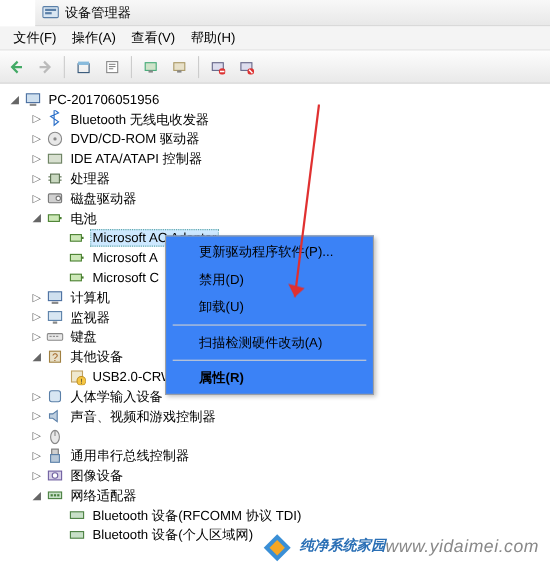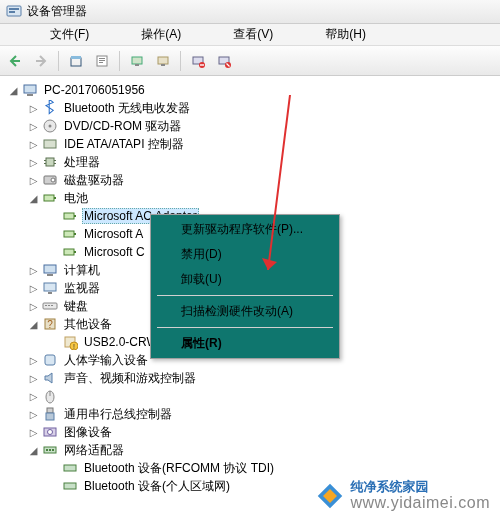--- a/index.html
+++ b/index.html
@@ -1,41 +1,41 @@
 <!DOCTYPE html>
 <html><head>
 <meta charset="utf-8">
 <style>
   * { box-sizing: border-box; margin: 0; padding: 0; }
   body { font-family: "Microsoft YaHei", SimSun, Arial, sans-serif; font-size: 12px; color: #000; background: #fff; width: 500px; height: 518px; overflow: hidden; position: relative; }
-  .title-bar { height: 24px; background: linear-gradient(#f8f8f8,#e8e8e8); border-bottom: 1px solid #ccc; display: flex; align-items: center; padding: 0 6px; gap: 5px; }
+  .title-bar { height: 24px; background: linear-gradient(#f8f8f8,#e8e8e8); border-bottom: 1px solid #ccc; display: flex; align-items: center; padding: 0 6px; gap: 5px; margin-left: 32px; }
   .title-bar .icon { width: 16px; height: 16px; }
   .title-text { font-size: 12px; }
   .menu-bar { height: 22px; background: #f4f4f4; border-bottom: 1px solid #ddd; display: flex; align-items: center; padding: 0 6px; gap: 2px; }
-  .menu-item { padding: 2px 6px; cursor: default; margin-left: 38px; }
+  .menu-item { padding: 2px 6px; cursor: default; }
   .toolbar { height: 30px; background: linear-gradient(#fdfdfd,#e9e9e9); border-bottom: 1px solid #ccc; display: flex; align-items: center; padding: 0 4px; gap: 4px; }
   .tb-btn { width: 22px; height: 22px; border: 1px solid transparent; display: flex; align-items: center; justify-content: center; }
   .tb-sep { width: 1px; height: 20px; background: #ccc; margin: 0 2px; }
   .tree { position: absolute; top: 77px; left: 0; right: 0; bottom: 0; overflow: auto; padding: 4px 0 60px 0; background: #fff; }
   .node { display: flex; align-items: center; height: 18px; padding-left: 6px; white-space: nowrap; }
   .exp { width: 11px; height: 11px; margin-right: 3px; display: flex; align-items: center; justify-content: center; font-size: 10px; color: #666; cursor: default; }
   .exp.blank { visibility: hidden; }
   .ni { width: 16px; height: 16px; margin-right: 4px; flex: 0 0 16px; }
   .node-label { padding: 1px 2px; }
   .node.selected .node-label { background: #cde8ff; border: 1px dotted #6aa; padding: 0 1px; }
   .d1 { padding-left: 8px; }
   .d2 { padding-left: 28px; }
   .d3 { padding-left: 48px; }
-  .ctx { position: absolute; left: 150px; top: 214px; width: 190px; background: #0f766e; border: 1px solid #a0a0a0; box-shadow: 2px 2px 4px rgba(0,0,0,.25); padding: 2px; }
+  .ctx { position: absolute; left: 150px; top: 214px; width: 190px; background: #3b82f6; border: 1px solid #a0a0a0; box-shadow: 2px 2px 4px rgba(0,0,0,.25); padding: 2px; }
   .ctx-item { padding: 4px 10px 4px 28px; font-size: 12px; cursor: default; }
   .ctx-sep { height: 1px; background: #d0d0d0; margin: 3px 4px; }
   .arrow { position: absolute; pointer-events: none; }
   .watermark { position: absolute; right: 6px; bottom: 4px; display: flex; align-items: center; gap: 6px; background: rgba(255,255,255,.85); padding: 2px 4px; }
   .watermark .logo { width: 28px; height: 28px; }
-  .wm-text { display: flex; flex-direction: column; line-height: 1.1; }
+  .wm-text { display: flex; line-height: 1.1; font-style: italic; }
   .wm-title { font-size: 13px; font-weight: bold; color: #2a6fb5; }
   .wm-url { font-size: 16px; color: #888; letter-spacing: .5px; }
   .behind-text { position: absolute; left: 300px; top: 232px; color: #333; font-size: 12px; }
   svg { display: block; }
 </style>
 </head>
 <body>
 
 <div class="title-bar">
   <span class="icon">

